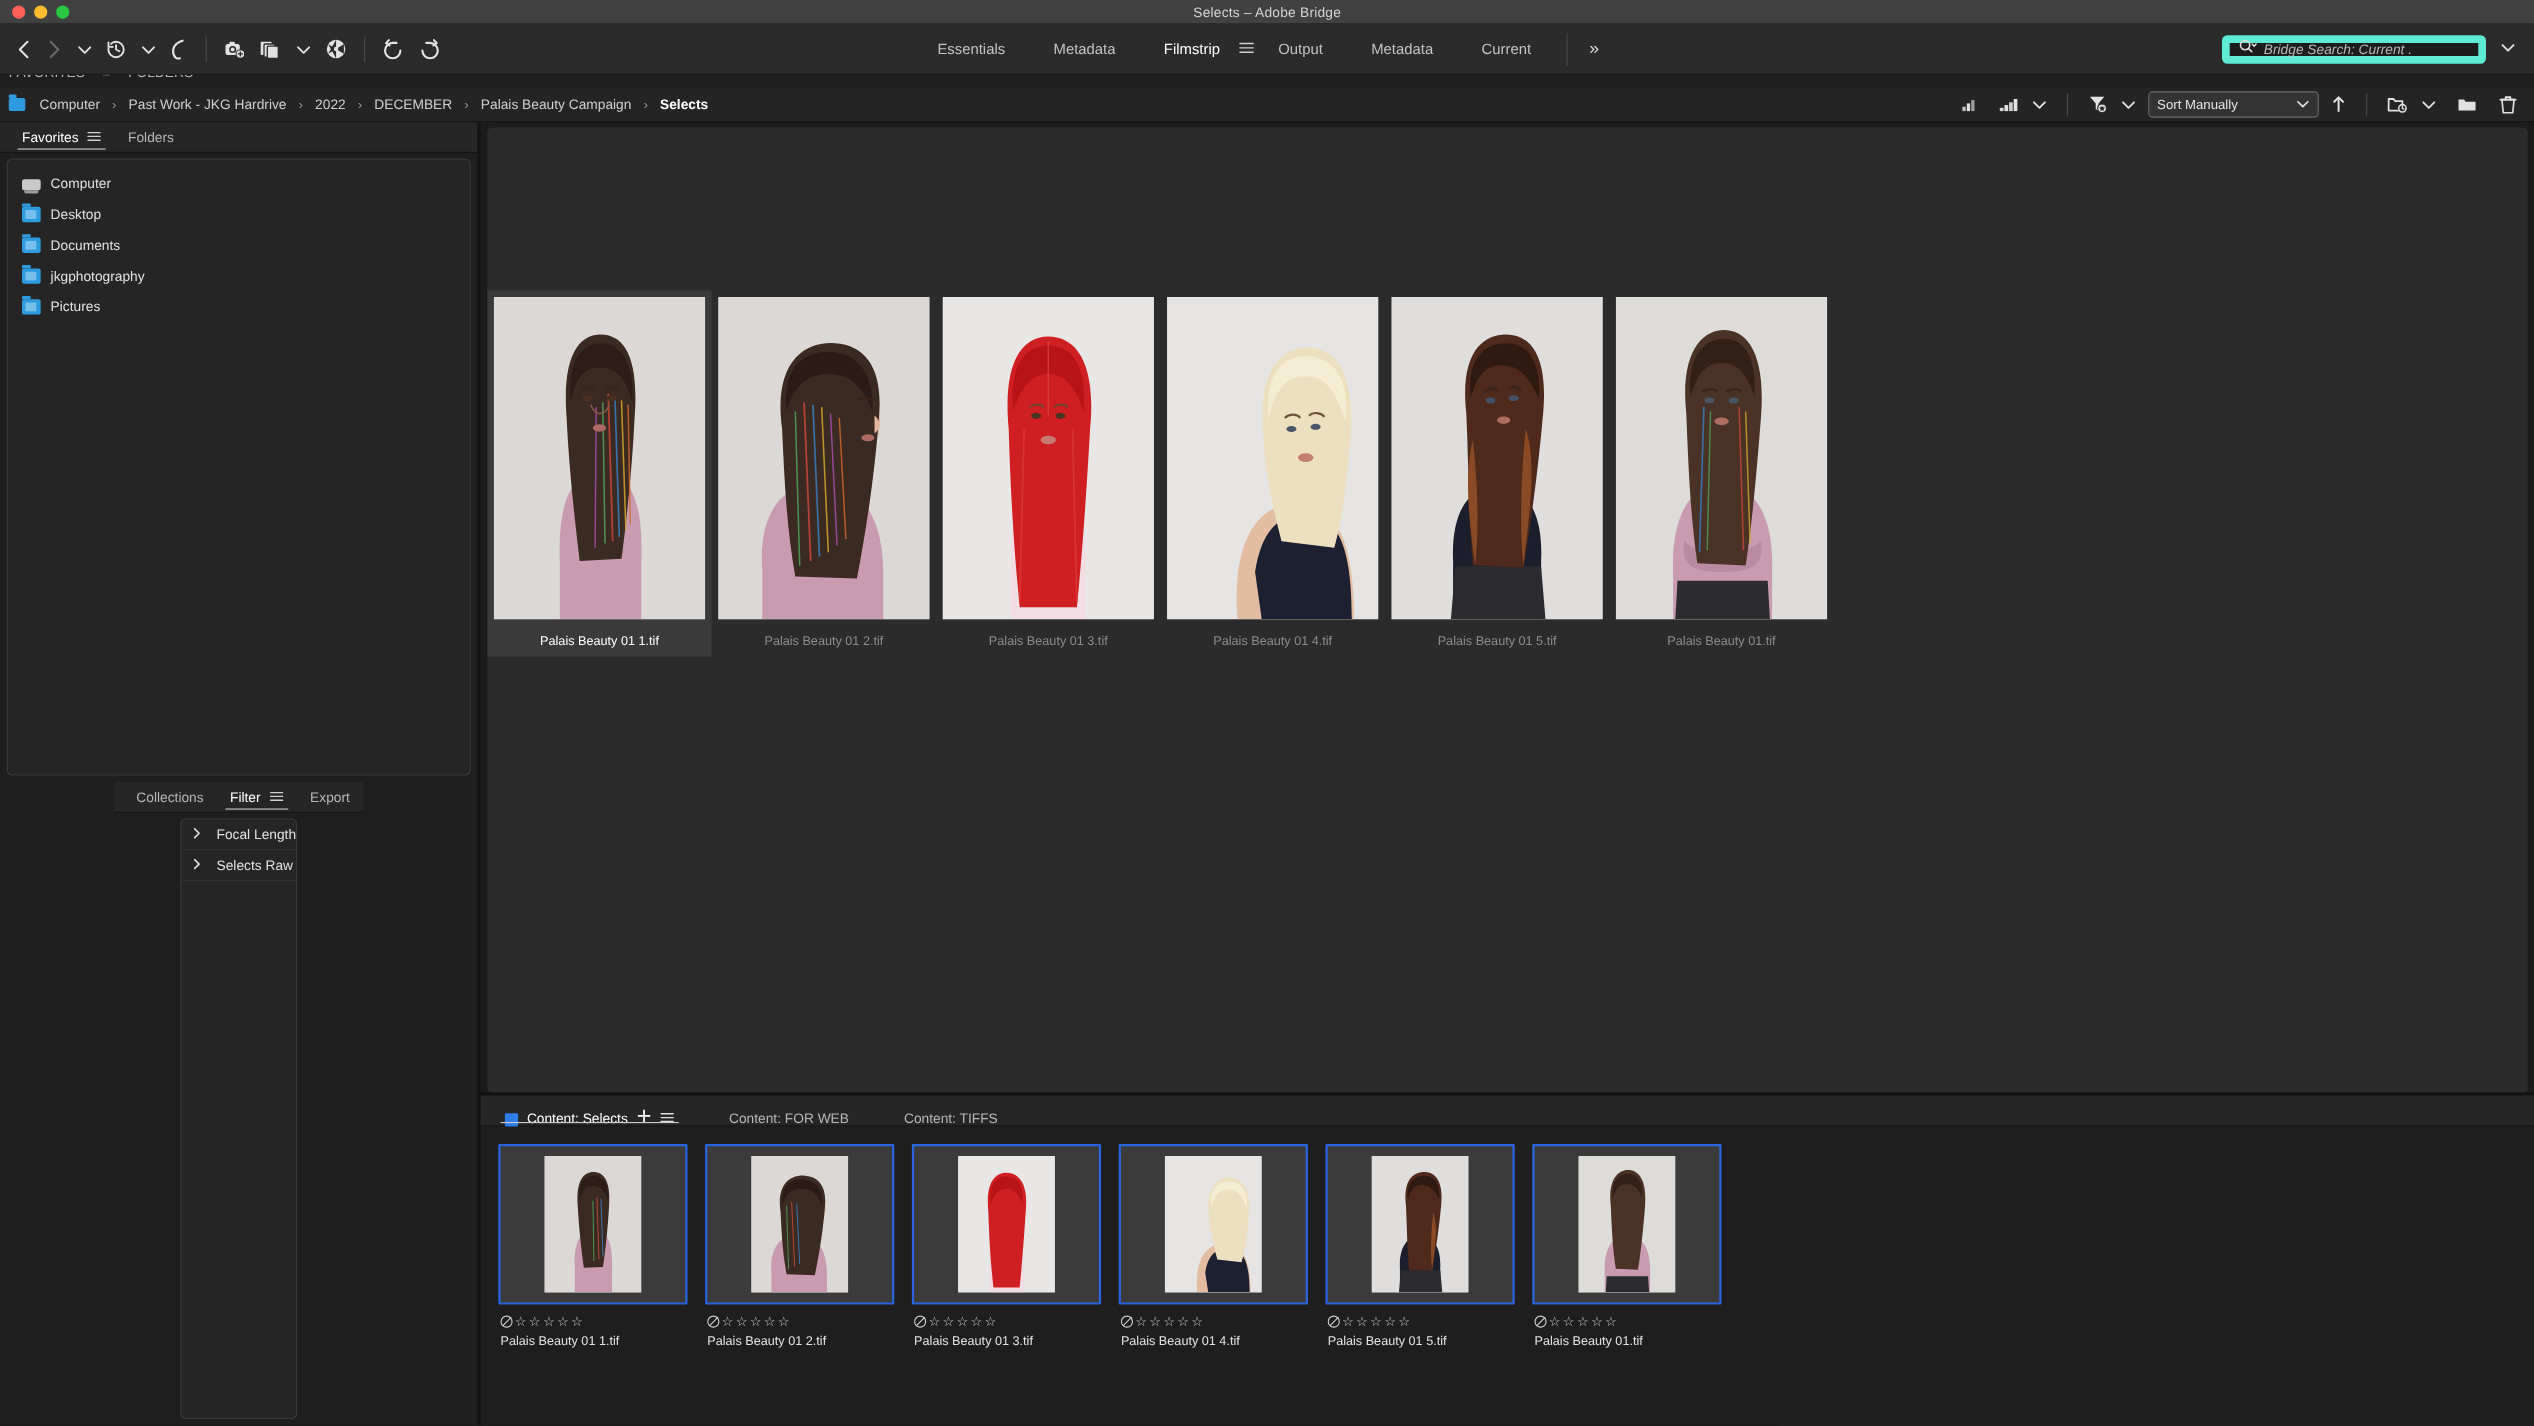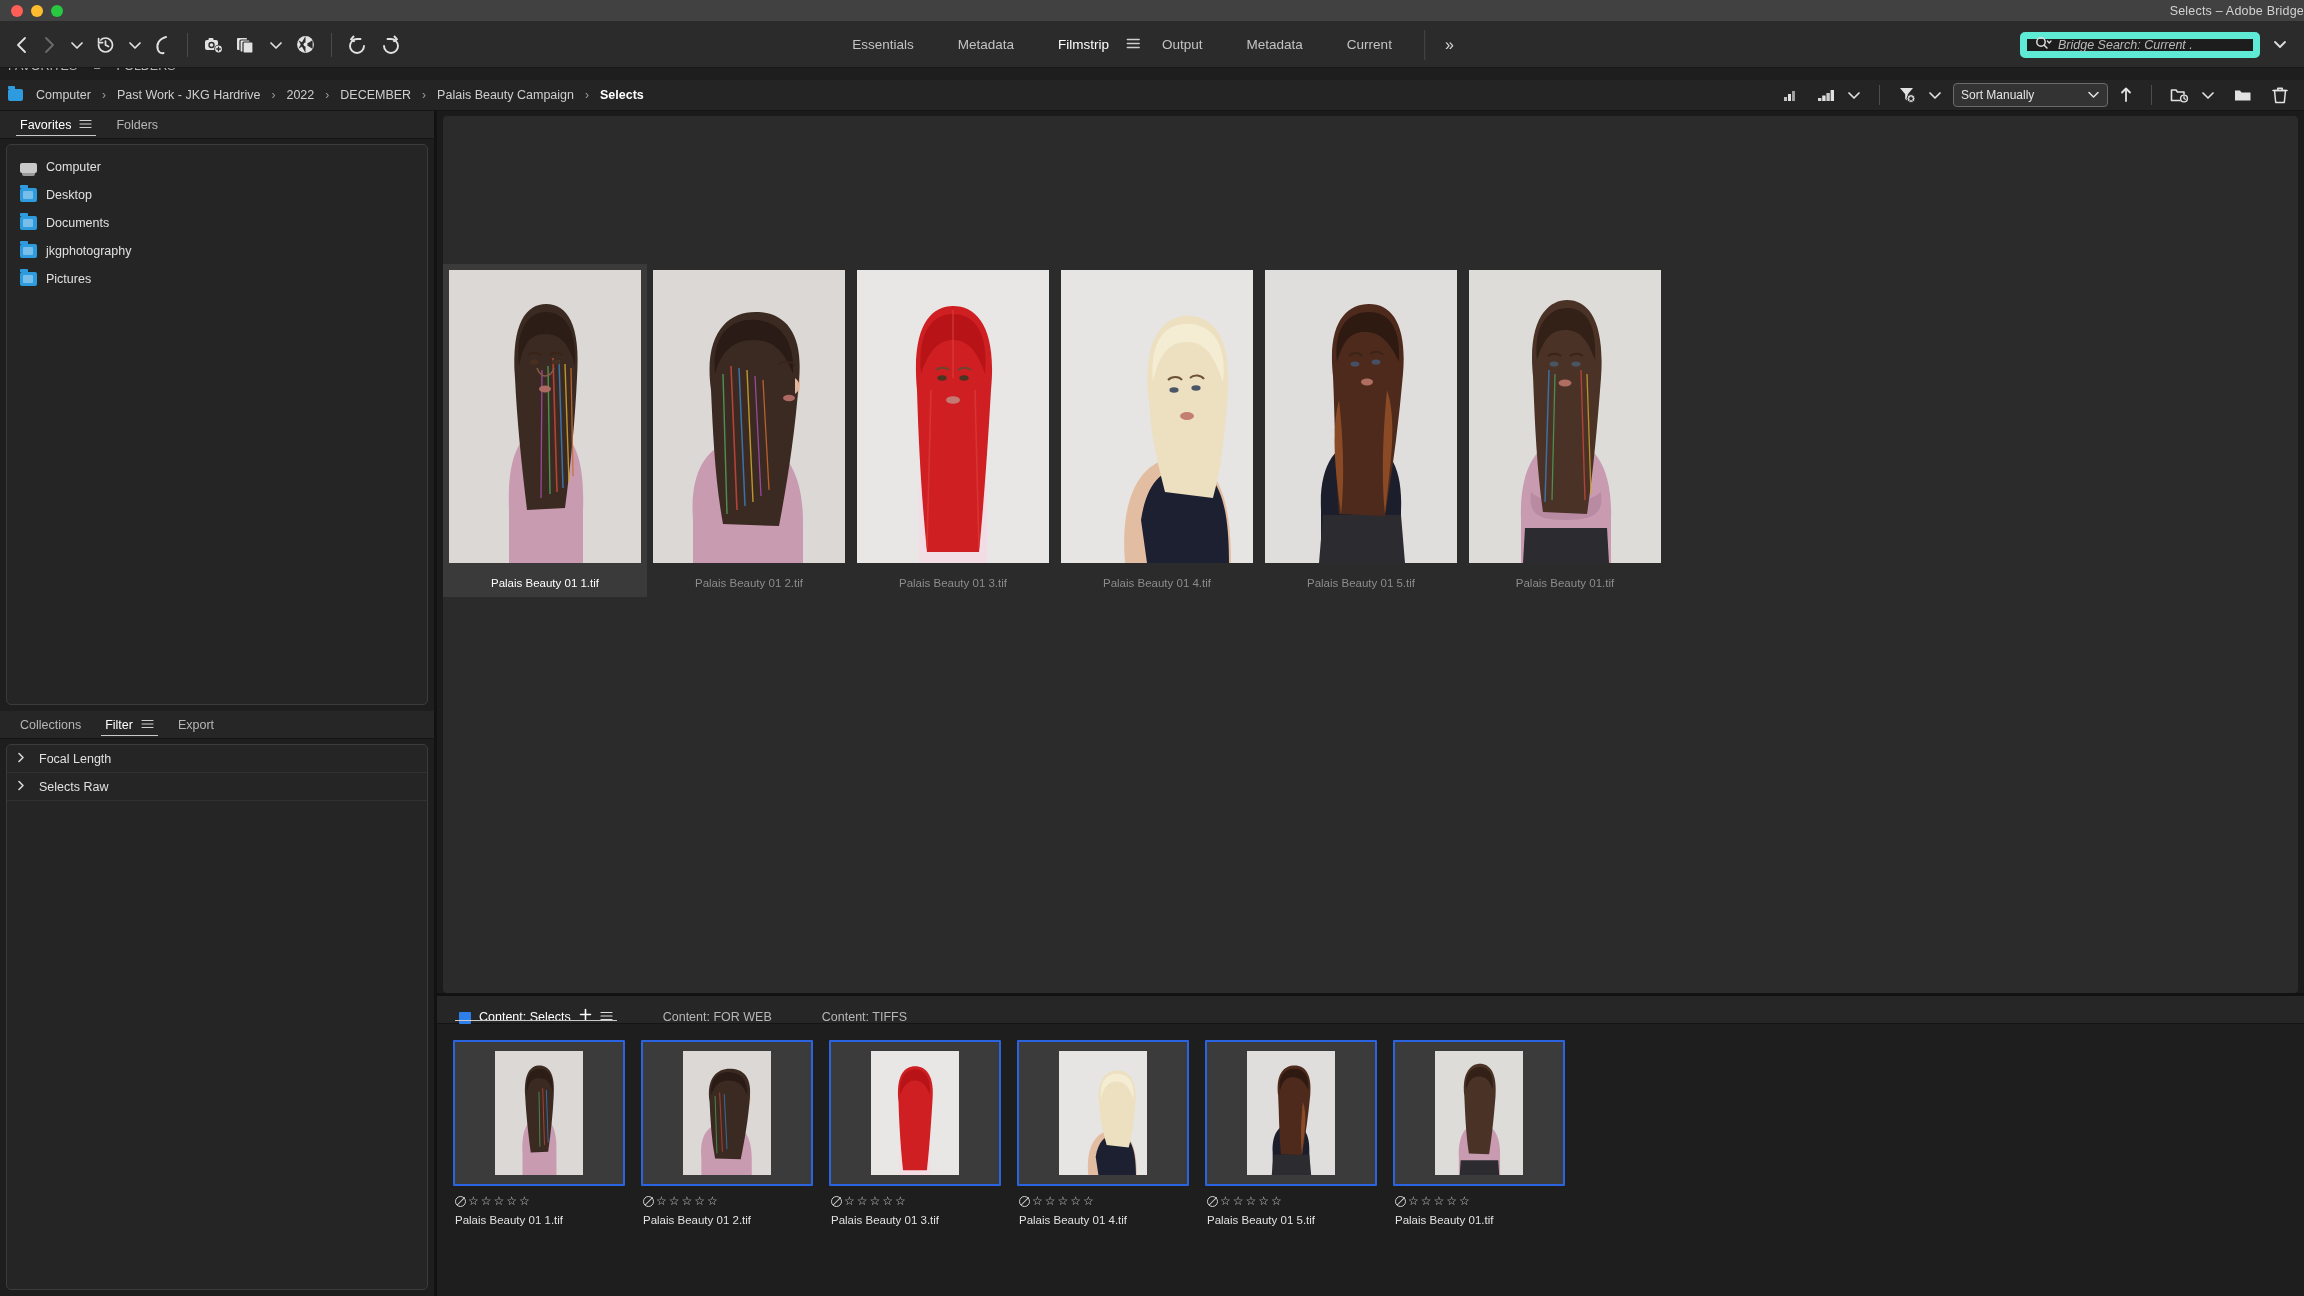--- a/index.html
+++ b/index.html
@@ -17,21 +17,21 @@
     height: 22px; background: #414141; flex: 0 0 22px;
     display: flex; align-items: center; position: relative;
     border-bottom: 1px solid #2a2a2a;
   }
   .traffic { display: flex; gap: 8px; padding-left: 11px; align-items: center; }
   .dot { width: 12px; height: 12px; border-radius: 50%; }
   .dot.red { background: #ff5f57; }
   .dot.yellow { background: #febc2e; }
   .dot.green { background: #28c840; }
   .title-text {
-    position: absolute; left: 0; right: 0; text-align: right;
+    position: absolute; left: 0; right: 0; text-align: center;
     font-size: 12.5px; color: #d2d2d2; letter-spacing: .2px;
   }
 
   
   .toolbar {
     height: 46px; flex: 0 0 46px; background: #2b2b2b;
     display: flex; align-items: center; position: relative;
     border-bottom: 1px solid #181818;
   }
   .tb-left { display: flex; align-items: center; gap: 2px; padding-left: 8px; }
@@ -525,21 +525,21 @@
             <span class="fav-ico blue"></span>
             <span>jkgphotography</span>
           </div>
           <div class="fav-item">
             <span class="fav-ico blue"></span>
             <span>Pictures</span>
           </div>
         </div>
       </div>
 
-      <div style="display:flex;flex-direction:column;flex:1 1 auto;min-height:0;">
+      <div style="display:flex;flex-direction:column;flex:1 1 auto;min-height:0;align-items:center;">
         <div class="panel-tabs">
           <div class="ptab">
             <span>Collections</span>
           </div>
           <div class="ptab active">
             <span>Filter</span>
             <span class="hamb">
               <svg width="13" height="10" viewBox="0 0 13 10">
                   <path d="M1 1.5h11M1 5h11M1 8.5h11" stroke="#cfcfcf" stroke-width="1.2" stroke-linecap="round"></path>
                 </svg>

